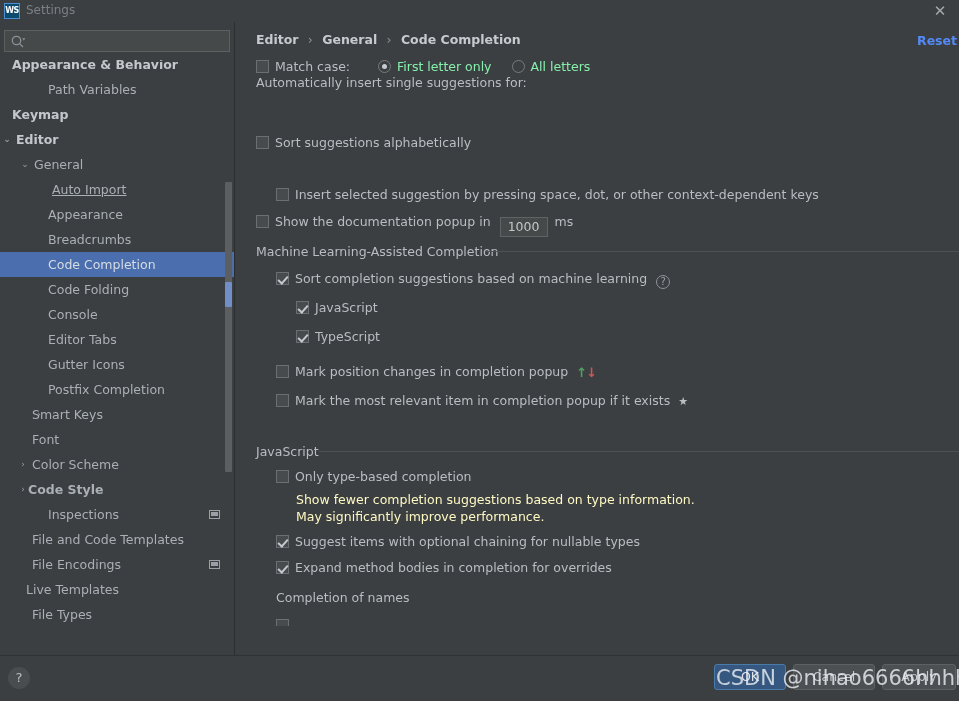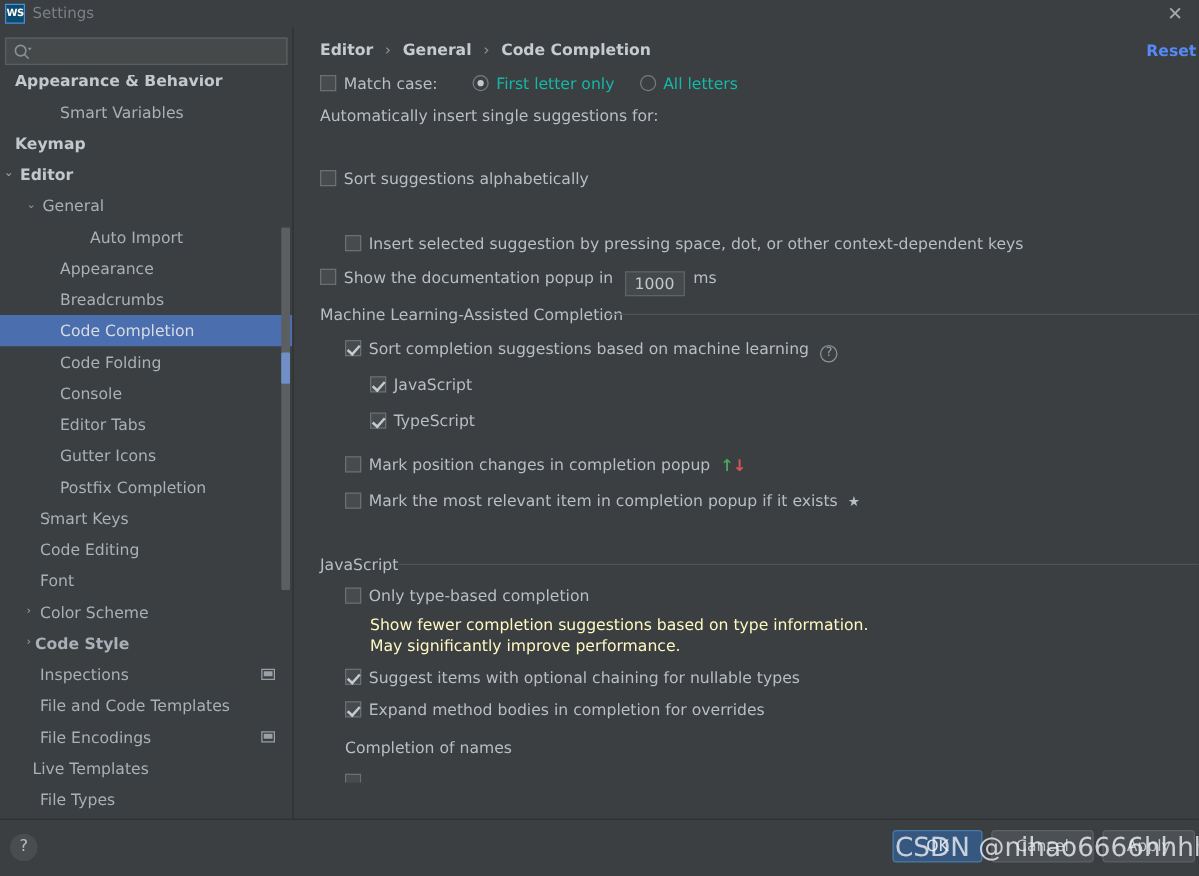--- a/index.html
+++ b/index.html
@@ -253,21 +253,21 @@
     background: #c5cad0;
   }
 
   .row {
     position: absolute;
     white-space: nowrap;
     font-size: 12.5px;
     color: #b9bec3;
   }
   .row .txt { margin-left: 6px; }
-  .muted { color: #14b8a6; }
+  .muted { color: #86efac; }
   .shortcut { color: #8b9095; margin-left: 12px; font-size: 12px; }
 
   .section-head {
     position: absolute;
     white-space: nowrap;
     font-size: 12.5px;
     color: #b9bec3;
   }
   .section-line {
     position: absolute;
@@ -395,39 +395,38 @@
       <circle cx="6.5" cy="6.5" r="4.2" fill="none" stroke="#8b9096" stroke-width="1.3"></circle>
       <line x1="9.6" y1="9.6" x2="13" y2="13" stroke="#8b9096" stroke-width="1.3"></line>
       <path d="M12.2 4.2 L15.4 4.2 L13.8 6.4 Z" fill="#8b9096"></path>
     </svg>
     <input class="search-input" type="text" value="" placeholder="" style="">
   </div>
 
   <div class="tree">
     <div class="tree-inner" id="tree-inner">
         <div class="tree-row bold"><span class="label" style="margin-left: 12px;">Appearance &amp; Behavior</span></div>
-        <div class="tree-row"><span class="label" style="margin-left: 48px;">Smart Variables</span></div>
+        <div class="tree-row"><span class="label" style="margin-left: 48px;">Path Variables</span></div>
         <div class="tree-row bold"><span class="label" style="margin-left: 12px;">Keymap</span></div>
         <div class="tree-row bold"><span class="twisty" style="left: 0px;">⌄</span><span class="label" style="margin-left: 16px;">Editor</span></div>
         <div class="tree-row"><span class="twisty" style="left: 18px;">⌄</span><span class="label" style="margin-left: 34px;">General</span></div>
-        <div class="tree-row"><span class="label" style="margin-left: 72px;">Auto Import</span></div>
+        <div class="tree-row"><span class="label" style="margin-left: 52px; text-decoration: underline;">Auto Import</span></div>
         <div class="tree-row"><span class="label" style="margin-left: 48px;">Appearance</span></div>
         <div class="tree-row"><span class="label" style="margin-left: 48px;">Breadcrumbs</span></div>
         <div class="tree-row selected"><span class="label" style="margin-left: 48px;">Code Completion</span></div>
         <div class="tree-row"><span class="label" style="margin-left: 48px;">Code Folding</span></div>
         <div class="tree-row"><span class="label" style="margin-left: 48px;">Console</span></div>
         <div class="tree-row"><span class="label" style="margin-left: 48px;">Editor Tabs</span></div>
         <div class="tree-row"><span class="label" style="margin-left: 48px;">Gutter Icons</span></div>
         <div class="tree-row"><span class="label" style="margin-left: 48px;">Postfix Completion</span></div>
         <div class="tree-row"><span class="twisty" style="left: 32px;">›</span><span class="label" style="margin-left: 32px;">Smart Keys</span></div>
-        <div class="tree-row"><span class="label" style="margin-left: 32px;">Code Editing</span></div>
         <div class="tree-row"><span class="label" style="margin-left: 32px;">Font</span></div>
         <div class="tree-row"><span class="twisty" style="left: 16px;">›</span><span class="label" style="margin-left: 32px;">Color Scheme</span></div>
         <div class="tree-row"><span class="twisty" style="left: 16px;">›</span><span class="label" style="margin-left: 28px; font-weight: bold;">Code Style</span></div>
-        <div class="tree-row"><span class="label" style="margin-left: 32px;">Inspections</span><span class="badge-icon"></span></div>
+        <div class="tree-row"><span class="label" style="margin-left: 48px;">Inspections</span><span class="badge-icon"></span></div>
         <div class="tree-row"><span class="label" style="margin-left: 32px;">File and Code Templates</span></div>
         <div class="tree-row"><span class="label" style="margin-left: 32px;">File Encodings</span><span class="badge-icon"></span></div>
         <div class="tree-row"><span class="label" style="margin-left: 26px;">Live Templates</span></div>
         <div class="tree-row"><span class="label" style="margin-left: 32px;">File Types</span></div>
       </div>
     <div class="tree-scrollbar-track">
       <div class="tree-scrollbar-thumb"></div>
       <div class="tree-scrollbar-thumb sel"></div>
     </div>
   </div>
@@ -448,21 +447,21 @@
   <div class="content">
 
     <div class="row" style="left:21px; top:5px;">
       <span class="cb"></span><span class="txt">Match case:</span>
       <span style="display:inline-block;width:20px"></span>
       <span class="rb checked"></span><span class="txt muted">First letter only</span>
       <span style="display:inline-block;width:12px"></span>
       <span class="rb"></span><span class="txt muted">All letters</span>
     </div>
 
-    <div class="row" style="left:21px; top:31px;">Automatically insert single suggestions for:</div>
+    <div class="row" style="left:21px; top:21px;">Automatically insert single suggestions for:</div>
 
 
     <div class="row" style="left:21px; top:81px;">
       <span class="cb"></span><span class="txt">Sort suggestions alphabetically</span>
     </div>
 
 
     <div class="row" style="left:41px; top:133px;">
       <span class="cb"></span><span class="txt">Insert selected suggestion by pressing space, dot, or other context-dependent keys</span>
     </div>

